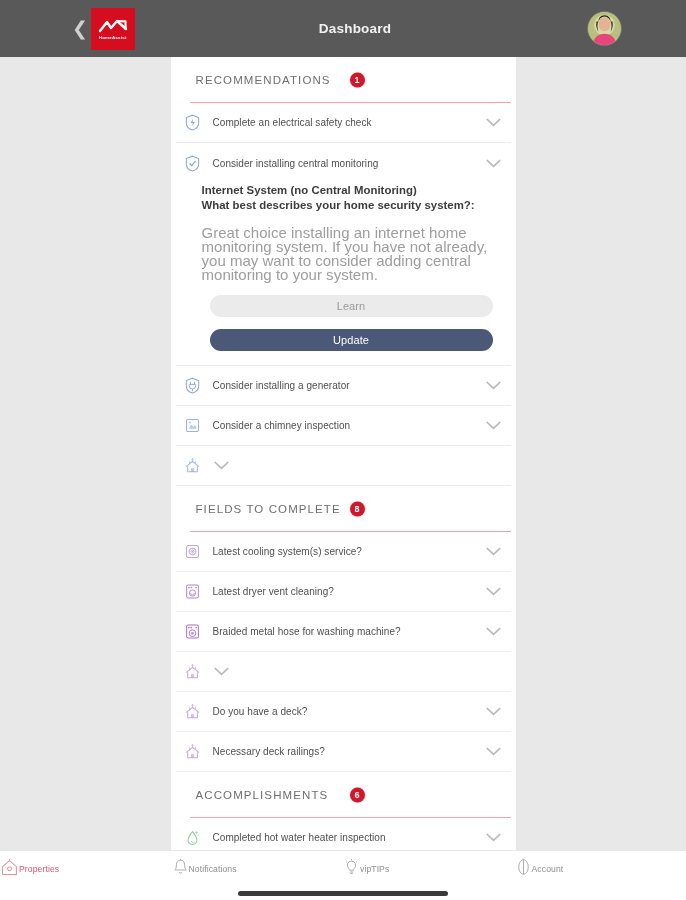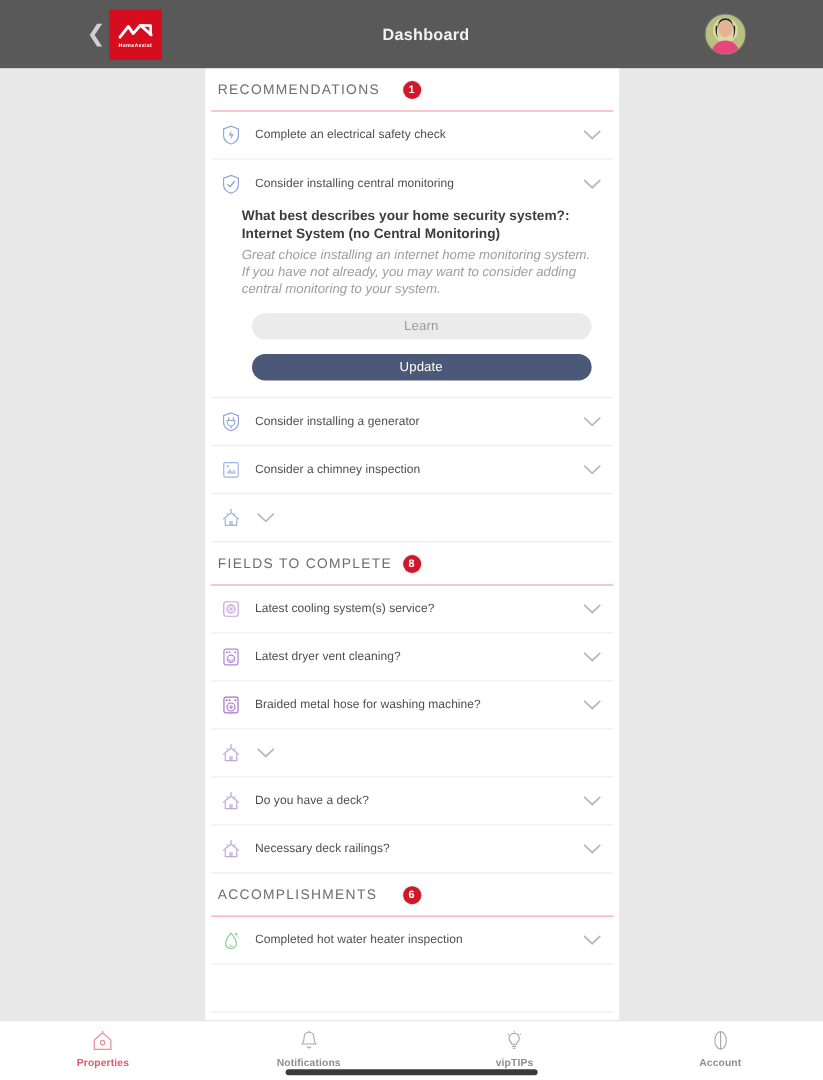--- a/index.html
+++ b/index.html
@@ -74,24 +74,24 @@
     position: relative;
   }
   .scroll {
     height: 100%;
     overflow: hidden;
   }
 
   
   .section-head {
     position: relative;
-    height: 36px;
+    height: 46px;
     display: flex; align-items: center;
     border-bottom: 1.4px solid #f2a3ac;
-    margin: 0 5px 0 5px;
+    margin: 0 5px 0 19px;
     padding-left: 6px;
   }
   .section-head .title {
     font-size: 11.5px; color: #6e6e6e;
     letter-spacing: 1.1px; font-weight: 400;
   }
   .badge {
     position: absolute; left: 160px; top: 50%;
     transform: translateY(-50%);
     min-width: 15px; height: 15px; border-radius: 50%;
@@ -136,23 +136,23 @@
     margin: 0 5px 0 5px;
     padding: 0 18px 14px 26px;
     border-bottom: 1px solid #ececec;
     background: #fff;
   }
   .panel .q {
     font-size: 11.4px; color: #3c3c3c; font-weight: 700;
     line-height: 14.5px; letter-spacing: .02px;
   }
   .panel .desc {
-    margin-top: 4px;
-    font-size: 11px; color: #9d9d9d;
-    line-height: 14px; letter-spacing: .02px; font-style: italic;
+    margin-top: 14px;
+    font-size: 15px; color: #9d9d9d;
+    line-height: 14px; letter-spacing: .02px;
   }
   .btn-row {
     margin-top: 13px; margin-left: 8px;
     display: flex; gap: 12px; flex-direction: column;
   }
   .btn {
     height: 22px; min-width: 78px;
     border-radius: 11px;
     display: flex; align-items: center; justify-content: center;
     font-size: 11px; cursor: pointer; border: none;
@@ -165,23 +165,23 @@
   
   .tabbar {
     height: 50px; flex: 0 0 auto;
     background: #ffffff;
     display: flex; align-items: flex-start;
     position: relative;
     border-top: 1px solid #e6e6e6;
   }
   .tab {
     flex: 1 1 0;
-    display: flex; flex-direction: column;
+    display: flex; flex-direction: row;
     align-items: center; justify-content: flex-start;
-    padding-top: 6px; cursor: pointer; font-weight: bold;
+    padding-top: 6px; cursor: pointer;
   }
   .tab .ticon { height: 20px; display: flex; align-items: center; }
   .tab .tlabel {
     margin-top: 3px;
     font-size: 8.6px; color: #8e8e8e; letter-spacing: .1px;
   }
   .tab.active .tlabel { color: #e0566e; }
   .home-indicator {
     position: absolute; bottom: 4px; left: 50%;
     transform: translateX(-50%);
@@ -251,22 +251,22 @@
               </svg>
             </span>
             <span class="rlabel">Consider installing central monitoring</span>
             <span class="chev">
               <svg width="15" height="9" viewBox="0 0 15 9">
                 <path d="M1.2 1.4 L7.5 7.4 L13.8 1.4" fill="none" stroke="#b9b9b9" stroke-width="1.5" stroke-linecap="round"></path>
               </svg>
             </span>
           </div>
           <div class="panel">
+            <div class="q">Internet System (no Central Monitoring)</div>
             <div class="q">What best describes your home security system?:</div>
-            <div class="q">Internet System (no Central Monitoring)</div>
             <div class="desc">Great choice installing an internet home monitoring system. If you have not already, you may want to consider adding central monitoring to your system.</div>
             <div class="btn-row">
               <button class="btn btn-learn">Learn</button>
               <button class="btn btn-update">Update</button>
             </div>
           </div>
           <div class="row">
             <span class="ricon">
               <svg width="17" height="17" viewBox="0 0 22 22">
                 <path d="M11 1.5 L19 4.5 v7 c0 5 -4.2 8 -8 9.2 C7 19.5 3 16.5 3 11.5 v-7 z" fill="none" stroke="#8ea5d8" stroke-width="1.3"></path>

